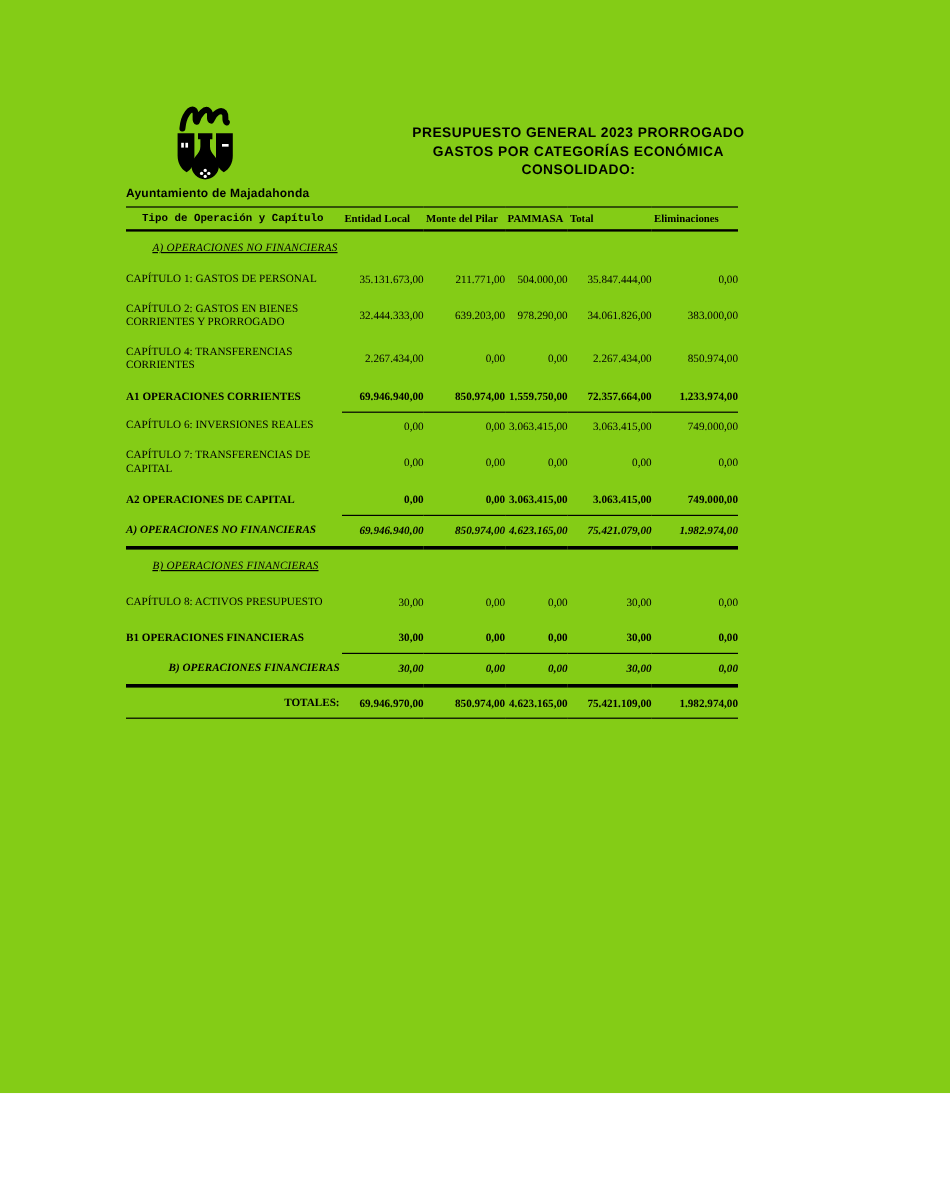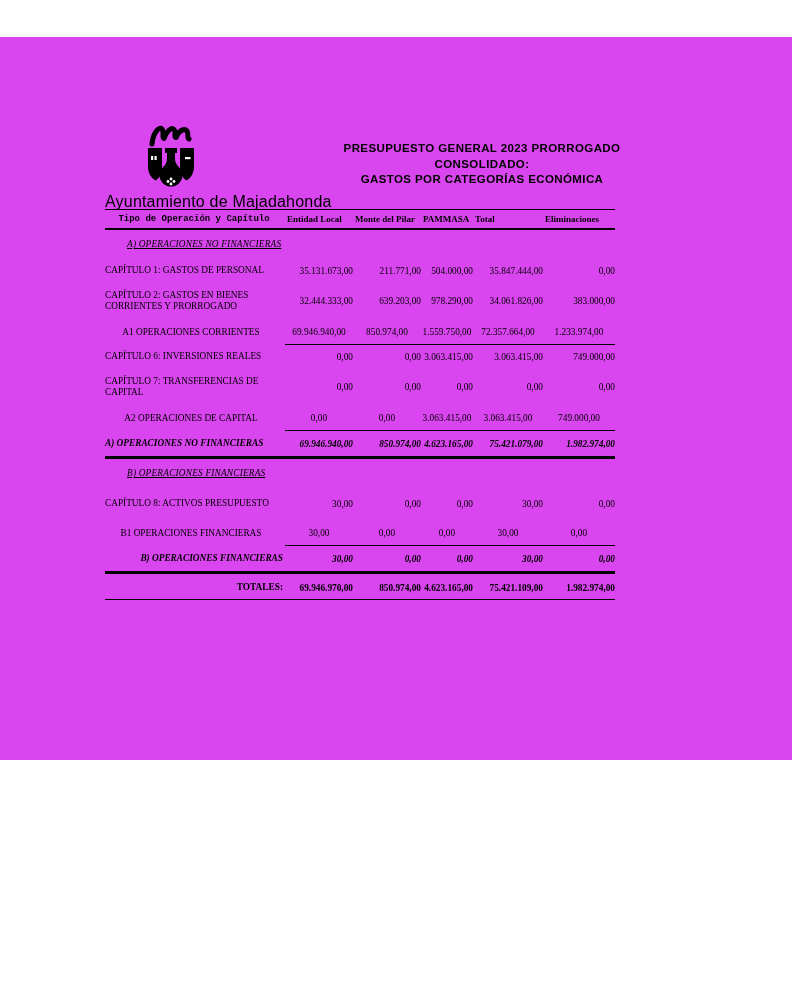--- a/index.html
+++ b/index.html
@@ -1,25 +1,24 @@
 <!DOCTYPE html>
 <html><head>
 <meta charset="utf-8">
 <style>
   * { margin: 0; padding: 0; box-sizing: border-box; }
   html, body { background: #ffffff; }
   .page {
     position: relative;
     width: 792px;
-    height: 723px;
-    background: #d946ef;
+    height: 911px;
+    background: #84cc16;
     color: #000000;
     font-family: "Liberation Serif", serif;
     overflow: hidden;
-    margin-top: 37px;
   }
   
   .logo {
     position: absolute;
     left: 138px;
     top: 86px;
     width: 66px;
     height: 70px;
   }
   .doc-title {
@@ -32,22 +31,23 @@
     font-weight: bold;
     font-size: 11.5px;
     line-height: 15.5px;
     letter-spacing: 0.4px;
   }
   .org-name {
     position: absolute;
     left: 105px;
     top: 156px;
     font-family: "Liberation Sans", sans-serif;
-    font-size: 16px;
+    font-size: 10px;
     letter-spacing: 0.2px;
+    font-weight: bold;
   }
   
   .table-wrap { position: absolute; left: 105px; top: 172px; }
   table.budget {
     border-collapse: collapse;
     table-layout: fixed;
     width: 510px;
     font-family: "Liberation Serif", serif;
     font-size: 9.3px;
     color: #000;
@@ -76,21 +76,21 @@
     text-align: left;
     padding-right: 8px;
     line-height: 11px;
   }
   td.label-cell.align-right { text-align: right; padding-right: 2px; }
   td.num-cell { text-align: right; white-space: nowrap; }
 
   .row-data td { padding-top: 7px; padding-bottom: 7px; }
   tr[data-row-index="11"] td, tr[data-row-index="12"] td { padding-top: 11px; padding-bottom: 11px; }
 
-  .row-subtotal td { font-weight: normal; padding-top: 8px; padding-bottom: 6px; text-align: center; }
+  .row-subtotal td { font-weight: bold; padding-top: 8px; padding-bottom: 6px; }
   .row-total td { font-weight: bold; font-style: italic; padding-top: 8px; padding-bottom: 7px; }
   .row-grand_total td { font-weight: bold; padding-top: 8px; padding-bottom: 6px; }
 
   .rule-partial td.num-cell { border-bottom: 1px solid #000; }
   .rule-full td { border-bottom: 3px solid #000; }
   .rule-thin-full td { border-bottom: 1.5px solid #000; }
 
   td.section-label {
     font-style: italic;
     text-decoration: underline;
@@ -121,22 +121,22 @@
 
       <circle cx="33" cy="56" r="1.4" fill="#fff"></circle>
       <circle cx="30" cy="58.5" r="1.4" fill="#fff"></circle>
       <circle cx="36" cy="58.5" r="1.4" fill="#fff"></circle>
       <circle cx="33" cy="61" r="1.4" fill="#fff"></circle>
     </svg>
   </div>
 
   <div class="doc-title">
     <div>PRESUPUESTO GENERAL 2023 PRORROGADO</div>
+    <div>GASTOS POR CATEGORÍAS ECONÓMICA</div>
     <div>CONSOLIDADO:</div>
-    <div>GASTOS POR CATEGORÍAS ECONÓMICA</div>
   </div>
 
   <div class="org-name">Ayuntamiento de Majadahonda</div>
 
   <div class="table-wrap">
     <table class="budget">
       <colgroup>
         <col class="c-label">
           <col class="c-1">
           <col class="c-2">
@@ -167,20 +167,28 @@
             <td class="num-cell">0,00</td>
           </tr>
           <tr class="row-data" data-row-index="2">
             <td class="label-cell">CAPÍTULO 2: GASTOS EN BIENES CORRIENTES Y PRORROGADO</td>
             <td class="num-cell">32.444.333,00</td>
             <td class="num-cell">639.203,00</td>
             <td class="num-cell">978.290,00</td>
             <td class="num-cell">34.061.826,00</td>
             <td class="num-cell">383.000,00</td>
           </tr>
+          <tr class="row-data" data-row-index="4">
+            <td class="label-cell">CAPÍTULO 4: TRANSFERENCIAS CORRIENTES</td>
+            <td class="num-cell">2.267.434,00</td>
+            <td class="num-cell">0,00</td>
+            <td class="num-cell">0,00</td>
+            <td class="num-cell">2.267.434,00</td>
+            <td class="num-cell">850.974,00</td>
+          </tr>
           <tr class="row-subtotal rule-partial" data-row-index="5">
             <td class="label-cell">A1 OPERACIONES CORRIENTES</td>
             <td class="num-cell">69.946.940,00</td>
             <td class="num-cell">850.974,00</td>
             <td class="num-cell">1.559.750,00</td>
             <td class="num-cell">72.357.664,00</td>
             <td class="num-cell">1.233.974,00</td>
           </tr>
           <tr class="row-data" data-row-index="6">
             <td class="label-cell">CAPÍTULO 6: INVERSIONES REALES</td>

